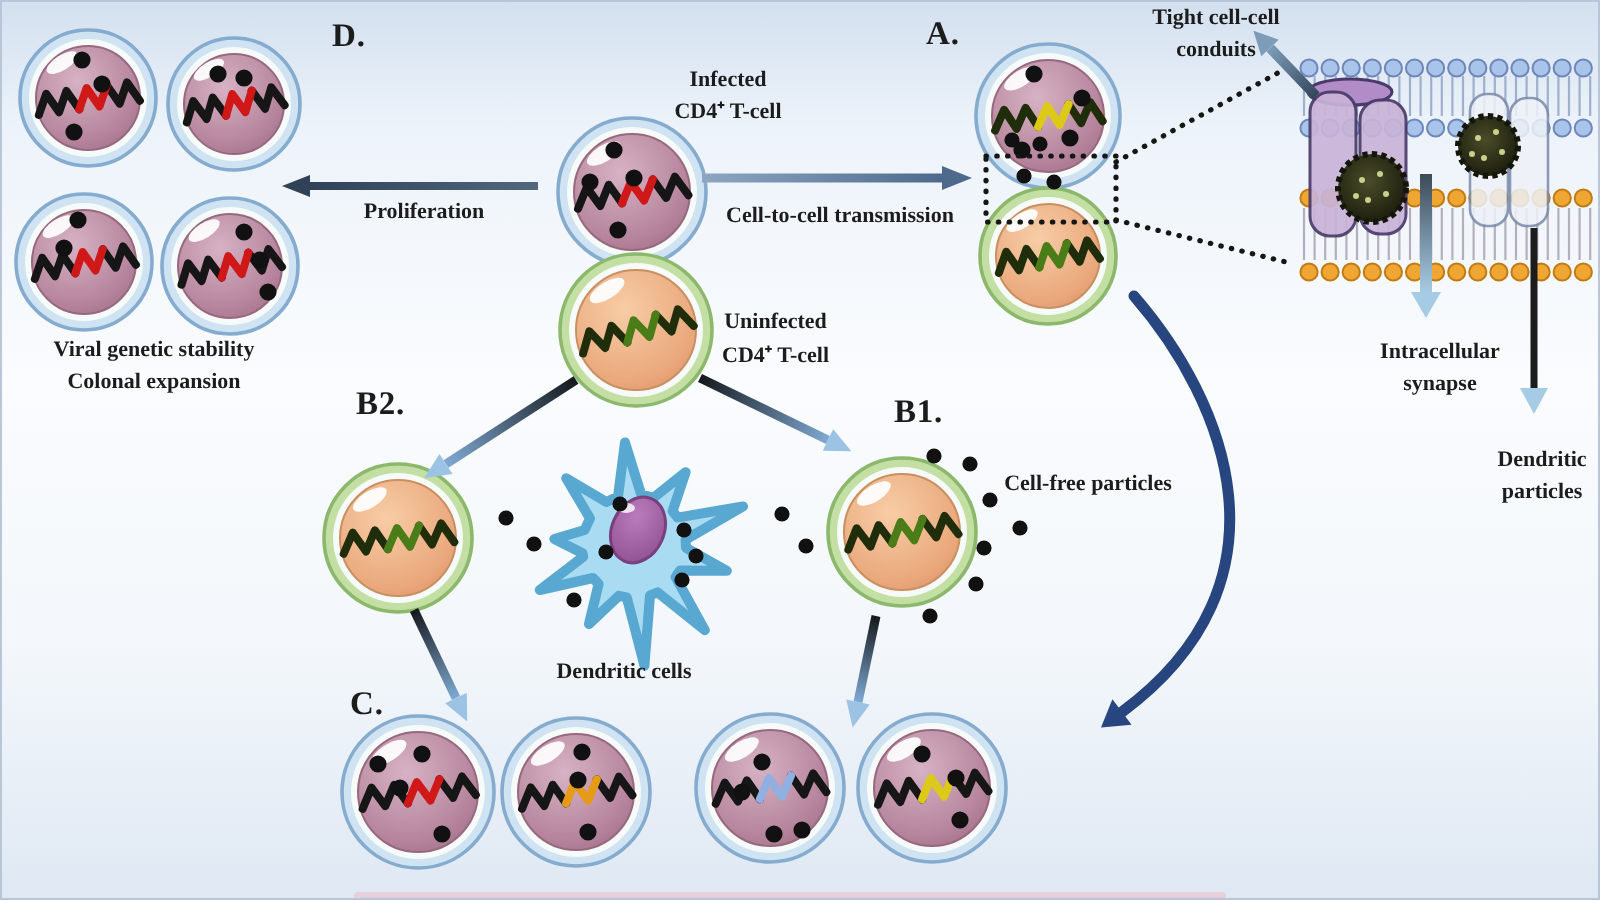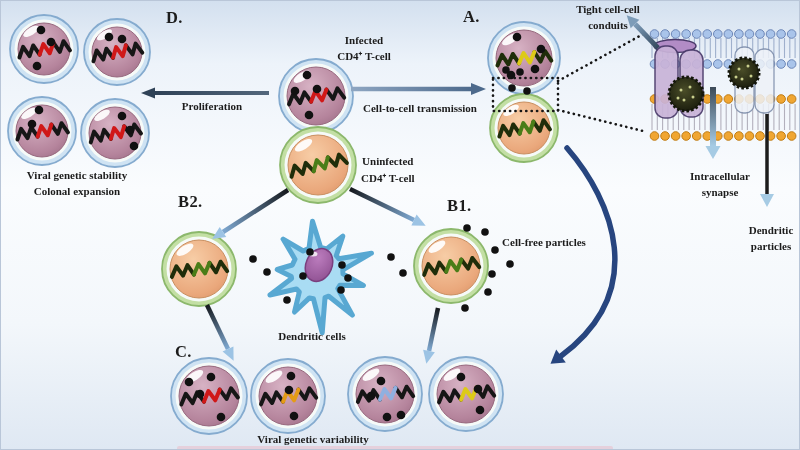--- a/index.html
+++ b/index.html
@@ -519,14 +519,13 @@
   </div>
 
   <div class="lbl" style="left:543px;top:234px">Cell-free particles</div>
   <div class="lbl" style="left:311px;top:328px">Dendritic cells</div>
 
   <div class="lbl lh16" style="left:76px;top:166px">
     <div>Viral genetic stability</div>
     <div>Colonal expansion</div>
   </div>
 
-  <div class="lbl" style="left:312px;top:431px">Viral genetic variability</div>
 </div>
 
 </body></html>

